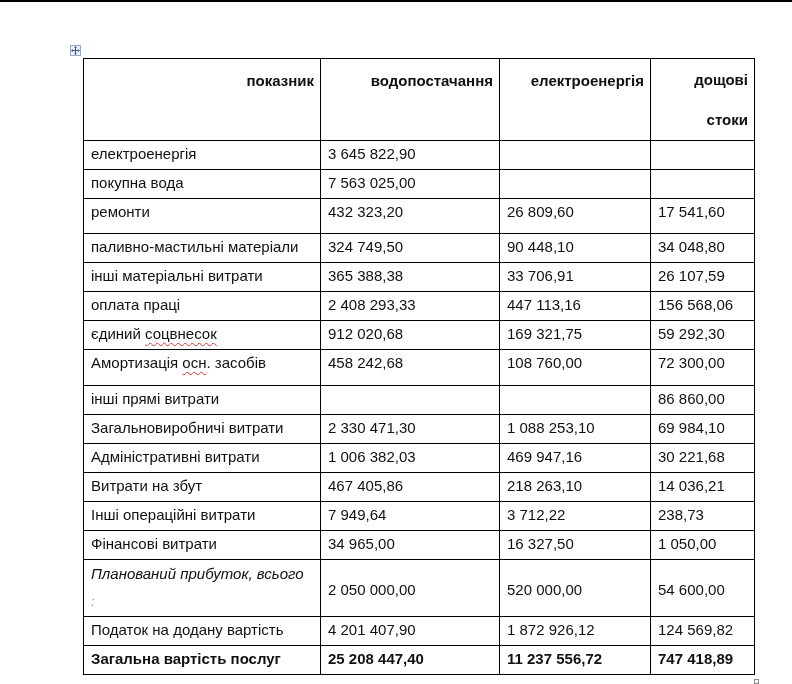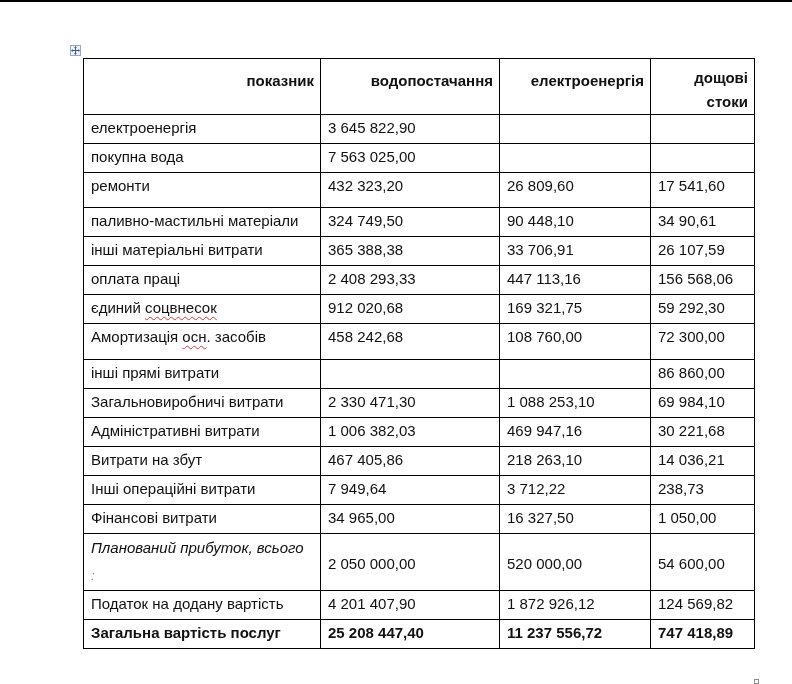--- a/index.html
+++ b/index.html
@@ -71,22 +71,22 @@
     }
     table.cost-table th {
       font-weight: bold;
       font-size: 15px;
       height: 56px;
       vertical-align: top;
       padding-top: 13px;
       text-align: right;
     }
     table.cost-table th.two-line {
-      padding-top: 7px;
-      line-height: 24px;
+      padding-top: 1px;
+      line-height: 40px;
       white-space: normal;
     }
     table.cost-table th.hdr-first { padding-left: 11px; }
     table.cost-table td { padding-top: 3px; line-height: 19px; height: 29px; }
     tr.r-tall td { height: 35px; }
     tr.r-tall36 td { height: 36px; margin-left: 48px; }
     tr.r-planned td { height: 57px; }
     tr.r-planned td.mid { vertical-align: middle; padding-top: 2px; }
     tr.r-planned td.wrap {
       white-space: normal;
@@ -144,21 +144,21 @@
     <tr class="r-tall">
       <td>ремонти</td>
       <td>432 323,20</td>
       <td>26 809,60</td>
       <td>17 541,60</td>
     </tr>
     <tr>
       <td>паливно-мастильні матеріали</td>
       <td>324 749,50</td>
       <td>90 448,10</td>
-      <td>34 90,61</td>
+      <td>34 048,80</td>
     </tr>
     <tr>
       <td>інші матеріальні витрати</td>
       <td>365 388,38</td>
       <td>33 706,91</td>
       <td>26 107,59</td>
     </tr>
     <tr>
       <td>оплата праці</td>
       <td>2 408 293,33</td>

